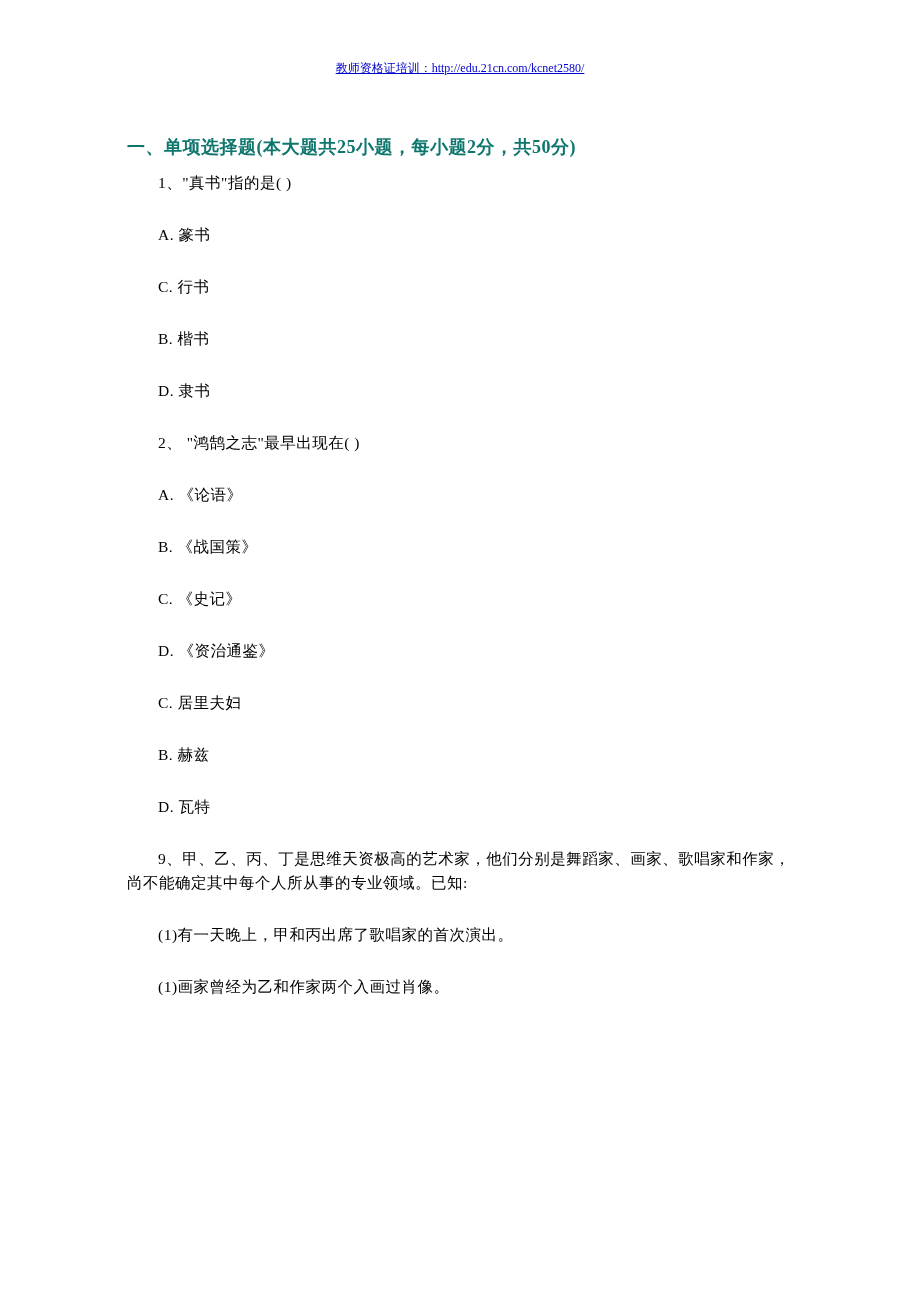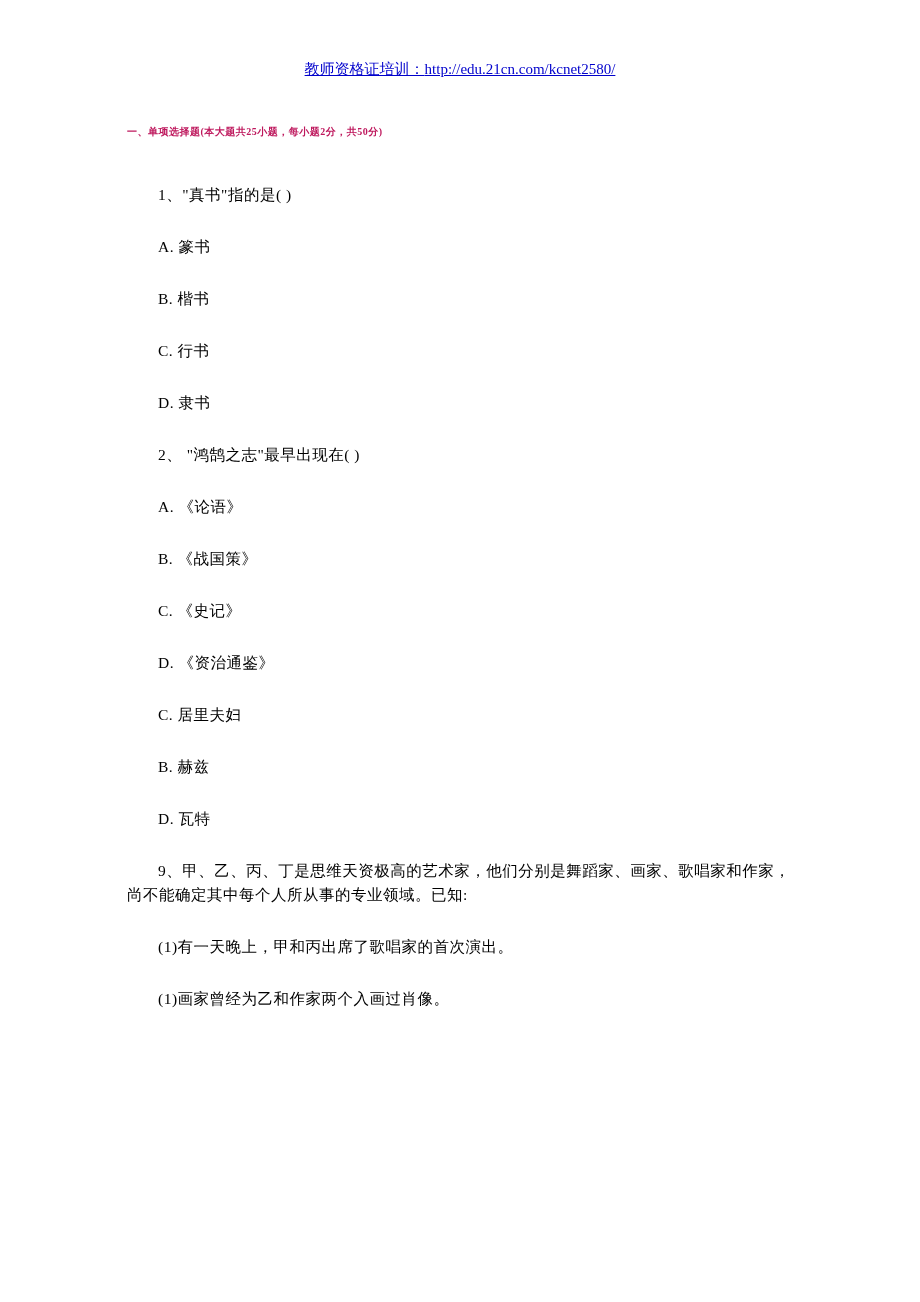--- a/index.html
+++ b/index.html
@@ -10,36 +10,36 @@
     width: 920px;
     min-height: 1302px;
     box-sizing: border-box;
   }
   .page {
     padding: 60px 127px 60px 127px;
     box-sizing: border-box;
   }
   .header-link {
     text-align: center;
-    font-size: 15px;
-    margin-bottom: 46px;
+    font-size: 12px;
+    margin-bottom: 58px;
   }
   .header-link a, .header-link span.link {
     color: #0000cc;
     text-decoration: underline;
   }
   .header-link .label {
     color: #0000cc;
     text-decoration: underline;
   }
   .section-title {
-    font-size: 10px;
+    font-size: 18px;
     font-weight: bold;
-    margin-bottom: 44px;
-    color: #be185d;
+    margin-bottom: 12px;
+    color: #0f766e;
     letter-spacing: 0.5px;
   }
   .para {
     font-size: 15.5px;
     color: #000;
     margin: 0 0 28px 0;
     line-height: 1.55;
     text-indent: 2em;
     letter-spacing: 0.5px;
   }
@@ -52,22 +52,22 @@
 
 <div class="page">
   <div class="header-link">
     <span class="label">教师资格证培训：</span><a href="#">http://edu.21cn.com/kcnet2580/</a>
   </div>
 
   <div class="section-title">一、单项选择题(本大题共25小题，每小题2分，共50分)</div>
 
   <p class="para">1、"真书"指的是( )</p>
   <p class="para">A. 篆书</p>
+  <p class="para">C. 行书</p>
   <p class="para">B. 楷书</p>
-  <p class="para">C. 行书</p>
   <p class="para">D. 隶书</p>
 
   <p class="para">2、 "鸿鹄之志"最早出现在( )</p>
   <p class="para">A. 《论语》</p>
   <p class="para">B. 《战国策》</p>
   <p class="para">C. 《史记》</p>
   <p class="para">D. 《资治通鉴》</p>
 
   <p class="para">C. 居里夫妇</p>
   <p class="para">B. 赫兹</p>

